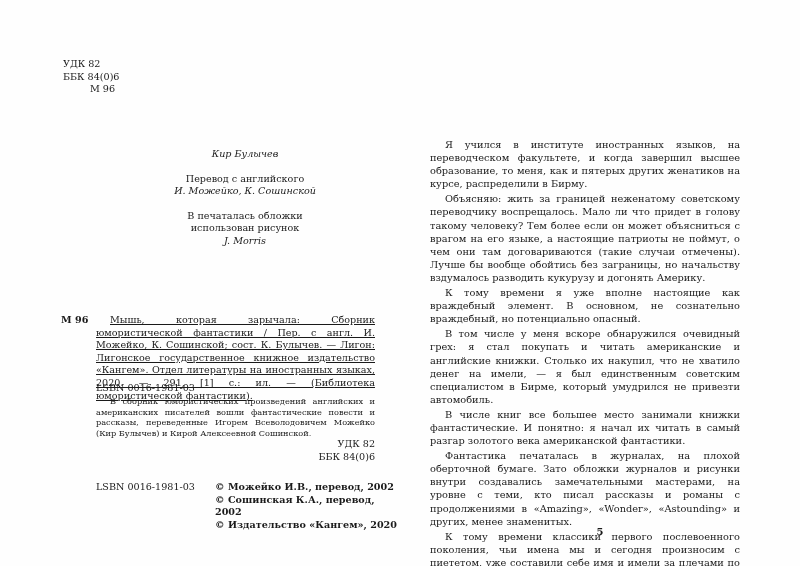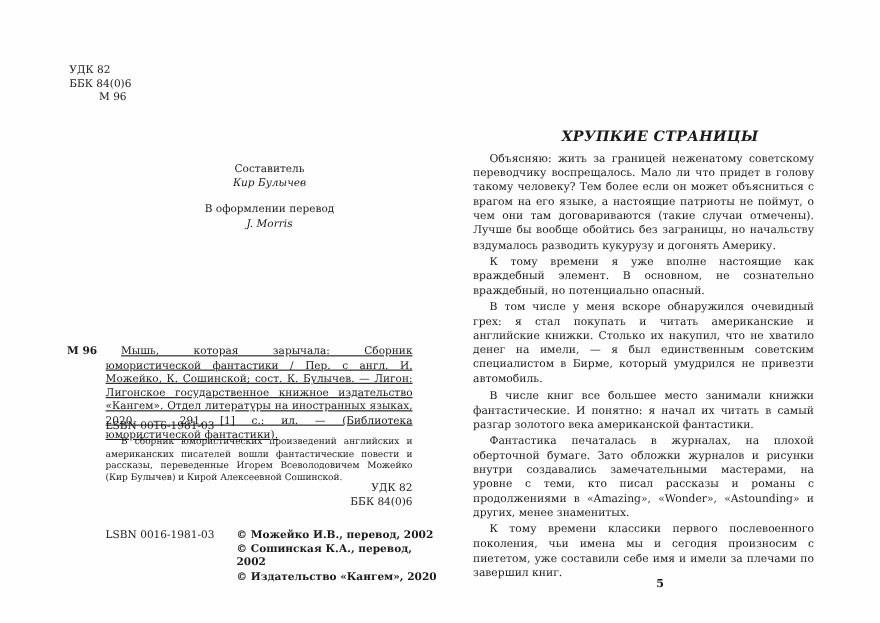--- a/index.html
+++ b/index.html
@@ -36,27 +36,29 @@
 
 <div class="page left">
   <div class="abs codes small">
     <div>УДК 82</div>
     <div>ББК 84(0)6</div>
     <div class="m96">М 96</div>
   </div>
 
   <div class="abs credits small">
     <div class="blk">
-      <div>Составитель</div>
       <div><i>Кир Булычев</i></div>
     </div>
     <div class="blk">
+      <div>Перевод с английского</div>
+      <div><i>И. Можейко, К. Сошинской</i></div>
     </div>
     <div class="blk">
-      <div>В оформлении перевод</div>
+      <div>В печаталась обложки</div>
+      <div>использован рисунок</div>
       <div><i>J. Morris</i></div>
     </div>
   </div>
 
   <div class="abs biblio-code small">М 96</div>
   <div class="abs biblio small">Мышь, которая зарычала: Сборник юмористической фантастики / Пер. с англ. И. Можейко, К. Сошинской; сост. К. Булычев. — Лигон: Лигонское государственное книжное издательство «Кангем». Отдел литературы на иностранных языках, 2020. — 291, [1] с.: ил. — (Библиотека юмористической фантастики).</div>
   <div class="abs isbn1 small">LSBN 0016-1981-03</div>
   <div class="abs annot tiny">В сборник юмористических произведений английских и американских писателей вошли фантастические повести и рассказы, переведенные Игорем Всеволодовичем Можейко (Кир Булычев) и Кирой Алексеевной Сошинской.</div>
   <div class="abs codes2 small">
     <div>УДК 82</div>
@@ -65,22 +67,22 @@
 
   <div class="abs isbn2 small">LSBN 0016-1981-03</div>
   <div class="abs copyrights small">
     <div>© Можейко И.В., перевод, 2002</div>
     <div>© Сошинская К.А., перевод, 2002</div>
     <div>© Издательство «Кангем», 2020</div>
   </div>
 </div>
 
 <div class="page right">
-  <div class="abs title">ХРУПКИЕ СТРАНИЦЫ</div>
   <div class="abs body-text">
+    <p>Я учился в институте иностранных языков, на переводческом факультете, и когда завершил высшее образование, то меня, как и пятерых других женатиков на курсе, распределили в Бирму.</p>
     <p>Объясняю: жить за границей неженатому советскому переводчику воспрещалось. Мало ли что придет в голову такому человеку? Тем более если он может объясниться с врагом на его языке, а настоящие патриоты не поймут, о чем они там договариваются (такие случаи отмечены). Лучше бы вообще обойтись без заграницы, но начальству вздумалось разводить кукурузу и догонять Америку.</p>
     <p>К тому времени я уже вполне настоящие как враждебный элемент. В основном, не сознательно враждебный, но потенциально опасный.</p>
     <p>В том числе у меня вскоре обнаружился очевидный грех: я стал покупать и читать американские и английские книжки. Столько их накупил, что не хватило денег на имели, — я был единственным советским специалистом в Бирме, который умудрился не привезти автомобиль.</p>
     <p>В числе книг все большее место занимали книжки фантастические. И понятно: я начал их читать в самый разгар золотого века американской фантастики.</p>
     <p>Фантастика печаталась в журналах, на плохой оберточной бумаге. Зато обложки журналов и рисунки внутри создавались замечательными мастерами, на уровне с теми, кто писал рассказы и романы с продолжениями в «Amazing», «Wonder», «Astounding» и других, менее знаменитых.</p>
     <p>К тому времени классики первого послевоенного поколения, чьи имена мы и сегодня произносим с пиететом, уже составили себе имя и имели за плечами по завершил книг.</p>
   </div>
   <div class="abs pageno">5</div>
 </div>
 

